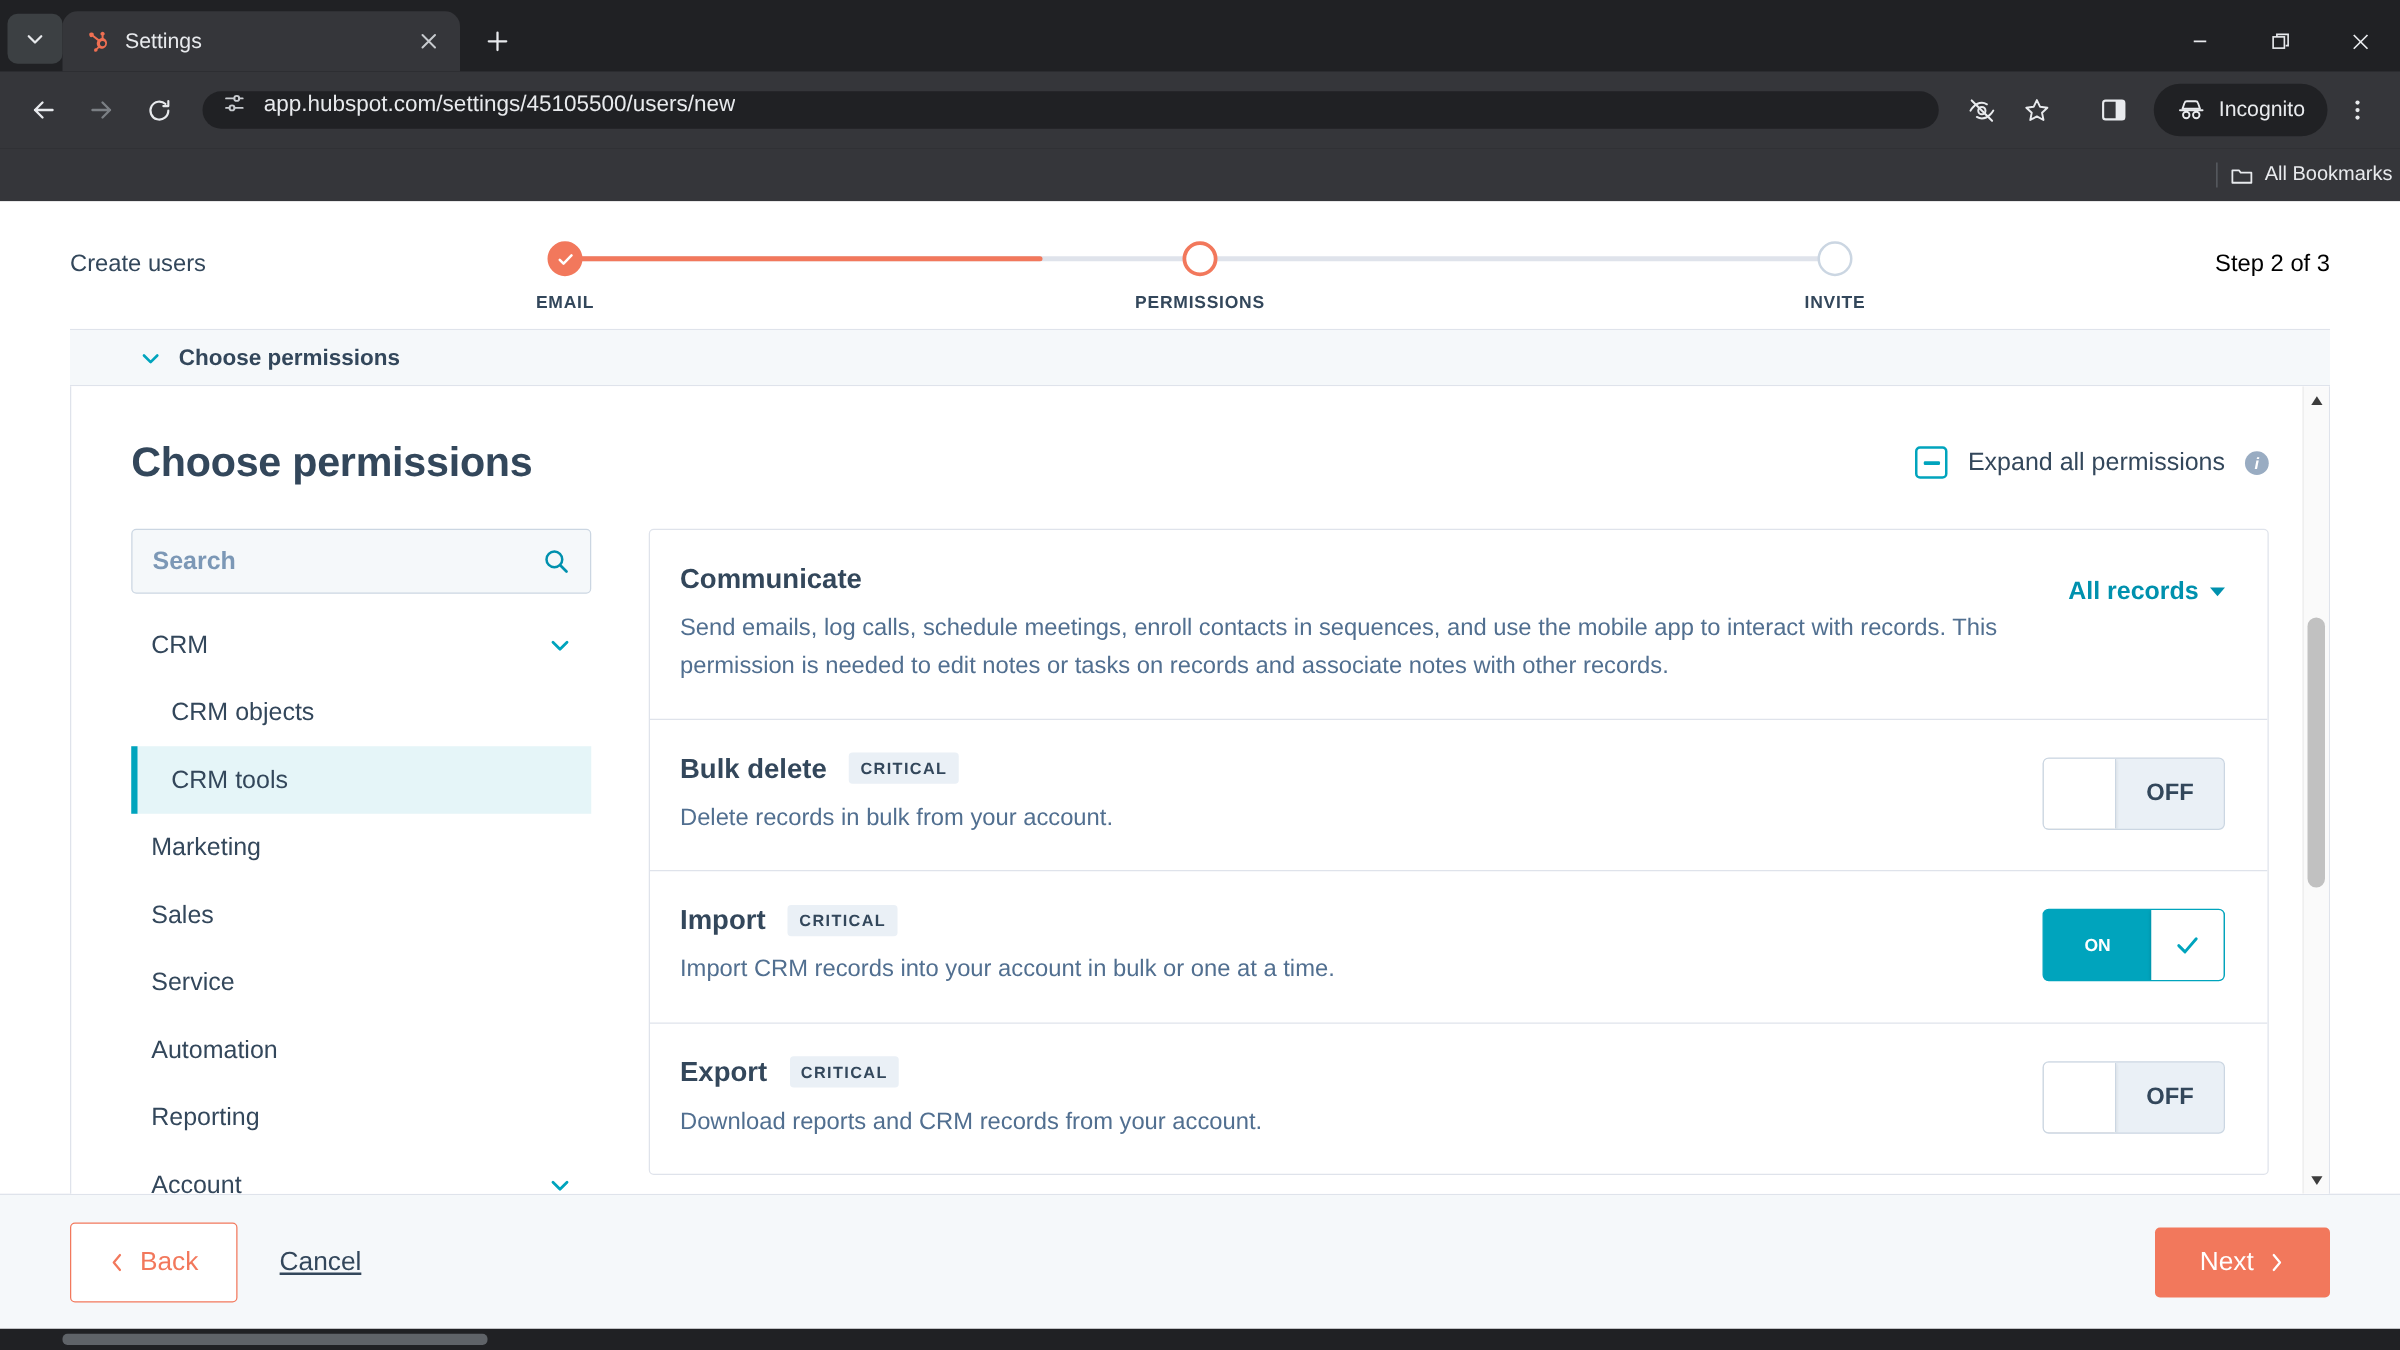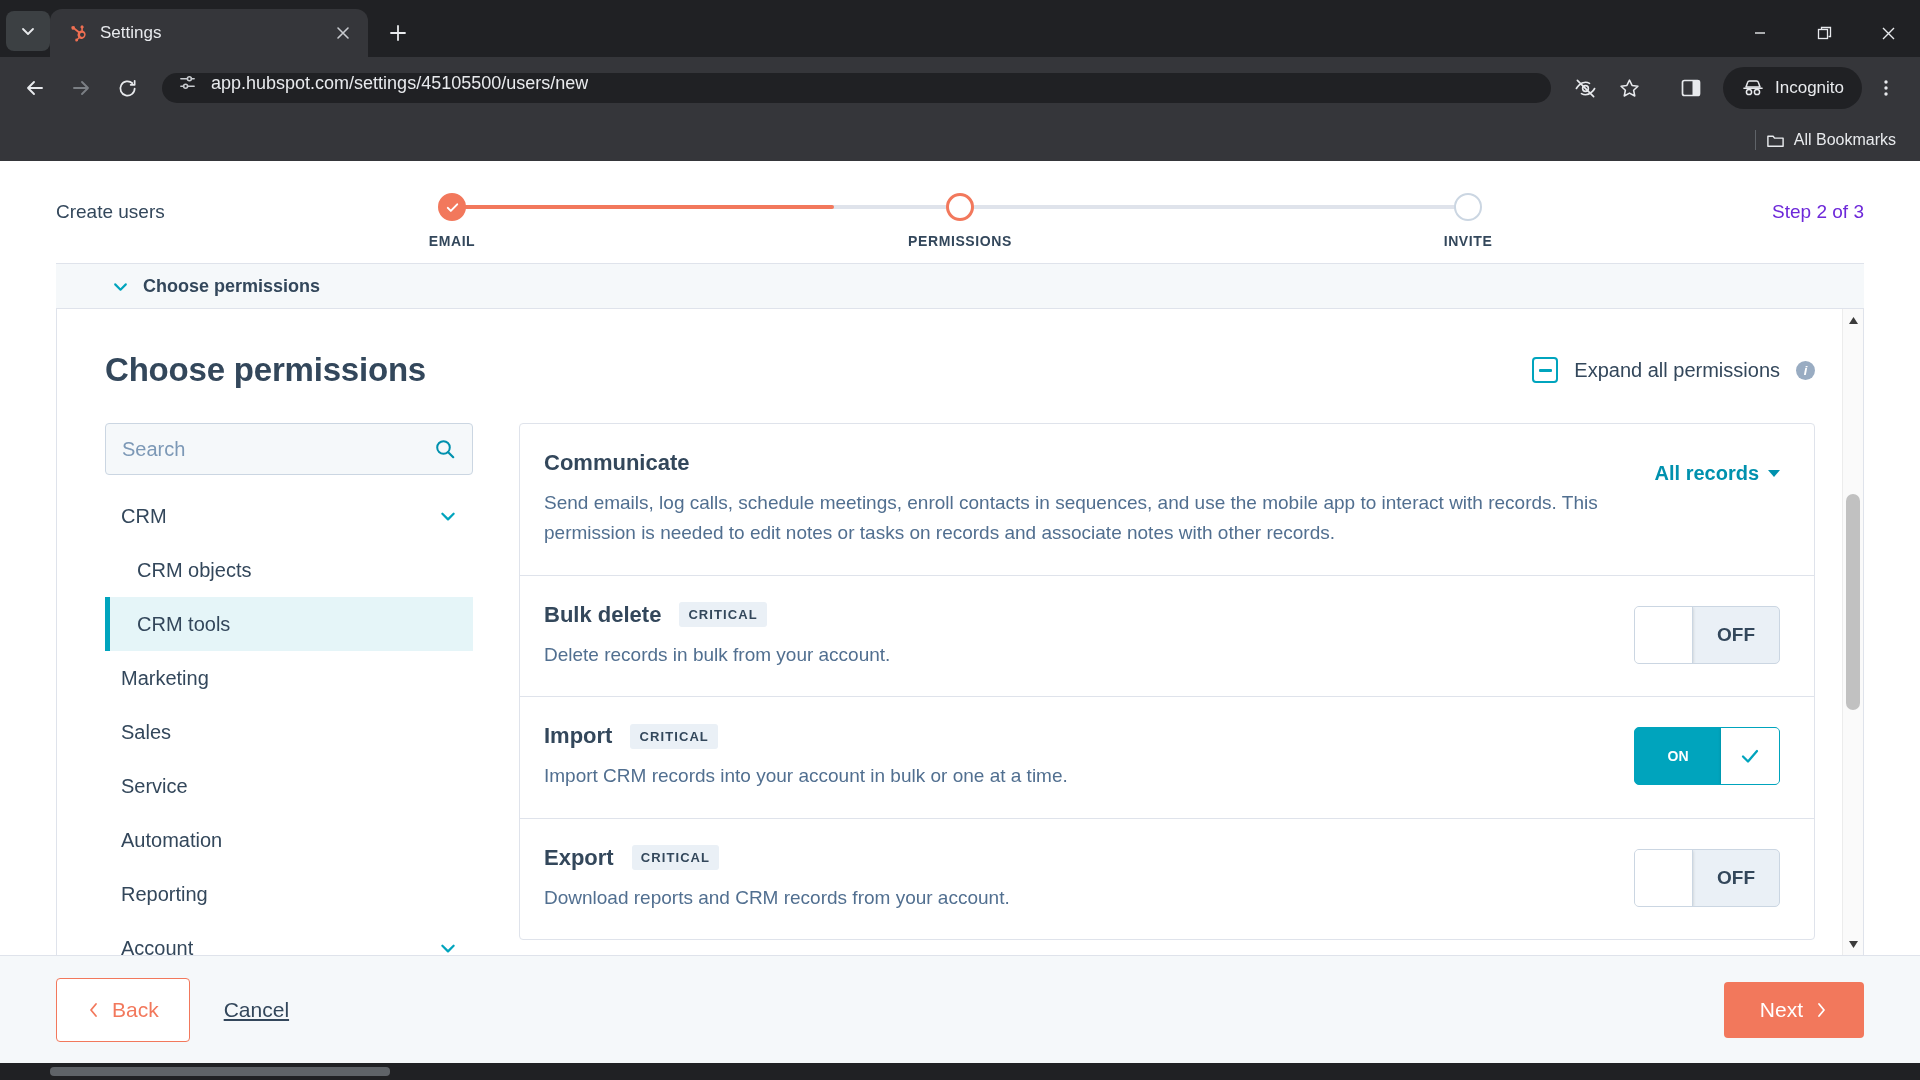--- a/index.html
+++ b/index.html
@@ -37,39 +37,39 @@
     padding:0 16px; gap:14px; margin:0 10px; cursor:text;
   }
   .omnibox-url { color:#e8eaed; font-size:18px; white-space:nowrap; overflow:hidden; text-overflow:ellipsis; }
   .tb-icon { width:40px; height:40px; display:flex; align-items:center; justify-content:center; cursor:pointer; flex:none; }
   .incognito-pill {
     height:42px; background:#202124; border-radius:21px; display:flex; align-items:center; gap:10px;
     padding:0 18px; margin-left:8px; cursor:pointer; flex:none;
   }
   .incognito-pill span { color:#e8eaed; font-size:17px; }
 
-  .bookmarkbar { height:42px; background:#35363a; display:flex; align-items:center; justify-content:flex-end; padding-right:18px; gap:4px; }
+  .bookmarkbar { height:42px; background:#35363a; display:flex; align-items:center; justify-content:flex-end; gap:4px; }
   .bm-sep { width:1px; height:20px; background:#5f6368; }
   .bm-item { display:flex; align-items:center; gap:9px; cursor:pointer; padding:4px 6px; border-radius:4px; }
   .bm-item span { color:#e8eaed; font-size:16px; }
 
   
   .page { flex:1; background:#ffffff; display:flex; flex-direction:column; position:relative; overflow:hidden; }
 
   .stepper-bar { height:102px; background:#fff; display:flex; align-items:center; padding:0 56px; flex:none; position:relative; }
   .stepper-title { font-size:19px; color:#33475b; white-space:nowrap; }
   .stepper { position:absolute; left:430px; right:430px; top:0; height:102px; }
   .track { position:absolute; top:44px; left:22px; right:22px; height:4px; background:#dfe3eb; border-radius:2px; }
   .track-done { position:absolute; top:44px; left:22px; width:calc(36% ); height:4px; background:#f2785c; border-radius:2px; }
   .node { position:absolute; top:32px; width:28px; height:28px; border-radius:50%; background:#fff; display:flex; align-items:center; justify-content:center; cursor:pointer; }
   .node.done { background:#f2785c; border:2px solid #f2785c; }
   .node.current { border:3px solid #f2785c; background:#fff; }
   .node.todo { border:2px solid #cbd6e2; background:#fff; }
   .node-label { position:absolute; top:72px; font-size:14px; font-weight:bold; letter-spacing:.6px; color:#33475b; white-space:nowrap; transform:translateX(-50%); }
-  .step-count { margin-left:auto; font-size:19px; color:#6d28d9; white-space:nowrap; }
+  .step-count { margin-left:auto; font-size:19px; color:#000000; white-space:nowrap; }
 
   .panel-head {
     height:46px; background:#f5f8fa; border-top:1px solid #dfe3eb; border-bottom:1px solid #dfe3eb;
     display:flex; align-items:center; gap:14px; padding-left:56px; margin:0 56px 0 56px; flex:none;
   }
   .panel-head-title { font-size:18px; font-weight:bold; color:#33475b; }
 
   .scrollarea { flex:1; position:relative; overflow:hidden; margin:0 56px; border-left:1px solid #dfe3eb; border-right:1px solid #dfe3eb; background:#fff; }
   .scrollinner { padding:42px 0 0 0; }
 
@@ -79,21 +79,21 @@
   .minus-box { width:26px; height:26px; border:2px solid #00a4bd; border-radius:4px; display:flex; align-items:center; justify-content:center; }
   .minus-box i { display:block; width:13px; height:3px; background:#00a4bd; border-radius:1px; }
   .expand-all-label { font-size:20px; color:#33475b; }
   .info-dot { width:19px; height:19px; border-radius:50%; background:#99acc2; color:#fff; font-size:13px; font-weight:bold; display:flex; align-items:center; justify-content:center; font-style:italic; }
 
   .cols { display:flex; padding:0 48px 60px 48px; gap:46px; align-items:flex-start; }
 
   
   .sidebar { width:368px; flex:none; }
   .searchbox { height:52px; background:#f5f8fa; border:1px solid #cbd6e2; border-radius:4px; display:flex; align-items:center; padding:0 16px; gap:10px; cursor:text; margin-bottom:14px; }
-  .searchbox input { flex:1; border:none; outline:none; background:transparent; font-family:"Liberation Sans", sans-serif; font-size:20px; color:#0f172a; }
+  .searchbox input { flex:1; border:none; outline:none; background:transparent; font-family:"Liberation Sans", sans-serif; font-size:20px; color:#0f172a;font-weight:bold; }
   .searchbox input::placeholder { color:#7c98b6; }
 
   .nav-item { height:54px; display:flex; align-items:center; padding:0 16px; font-size:20px; color:#33475b; cursor:pointer; position:relative; }
   .nav-item.group { justify-content:space-between; }
   .nav-item.child { padding-left:32px; }
   .nav-item.active { background:#e5f5f8; }
   .nav-item.active::before { content:""; position:absolute; left:0; top:0; bottom:0; width:5px; background:#00a4bd; }
 
   
   .perms { flex:1; border:1px solid #dfe3eb; border-radius:4px; background:#fff; overflow:hidden; }

